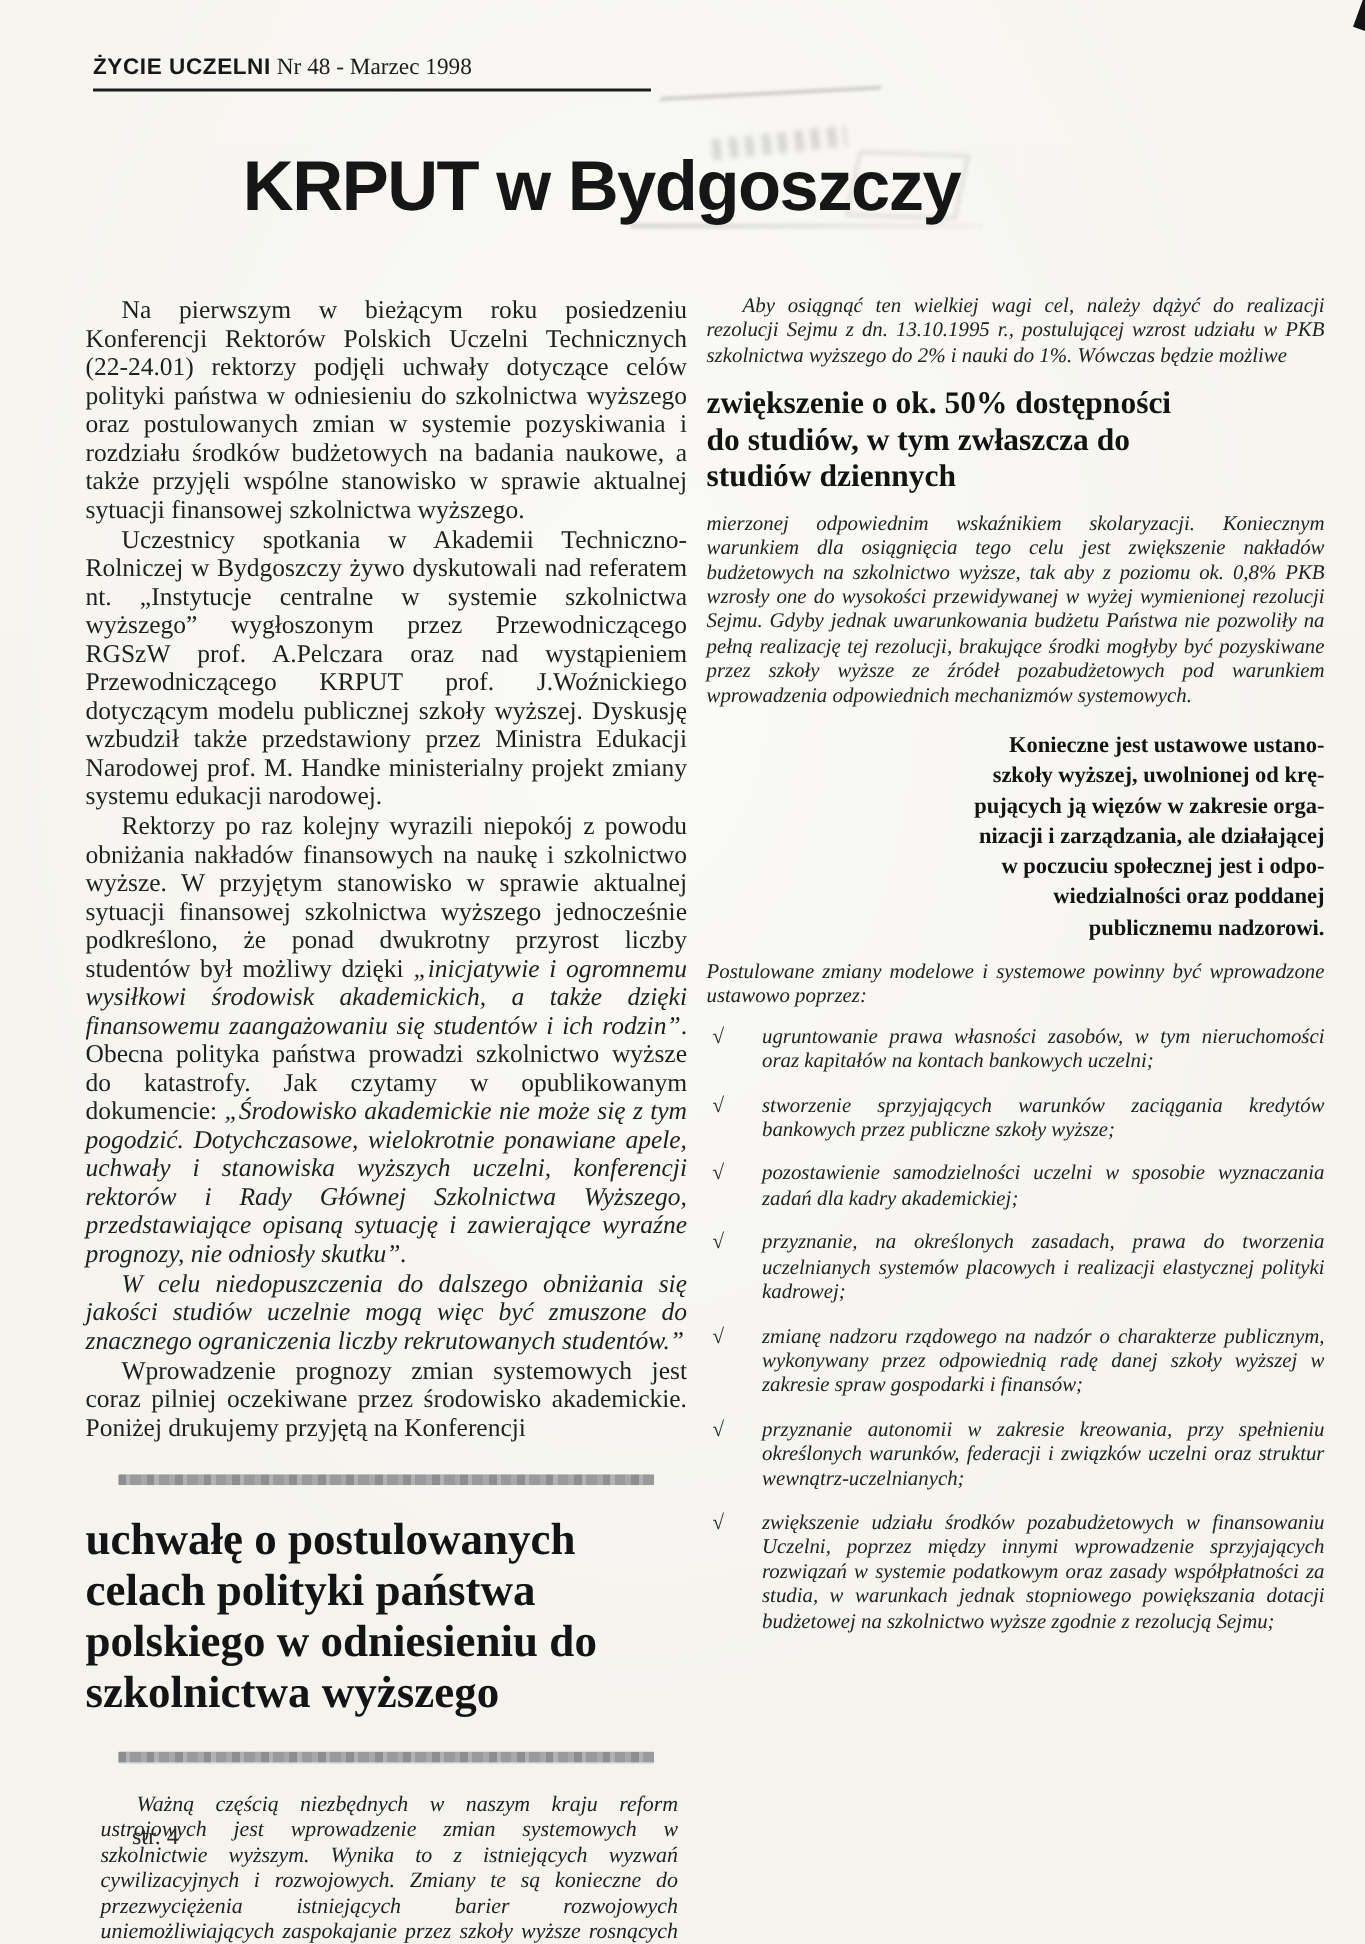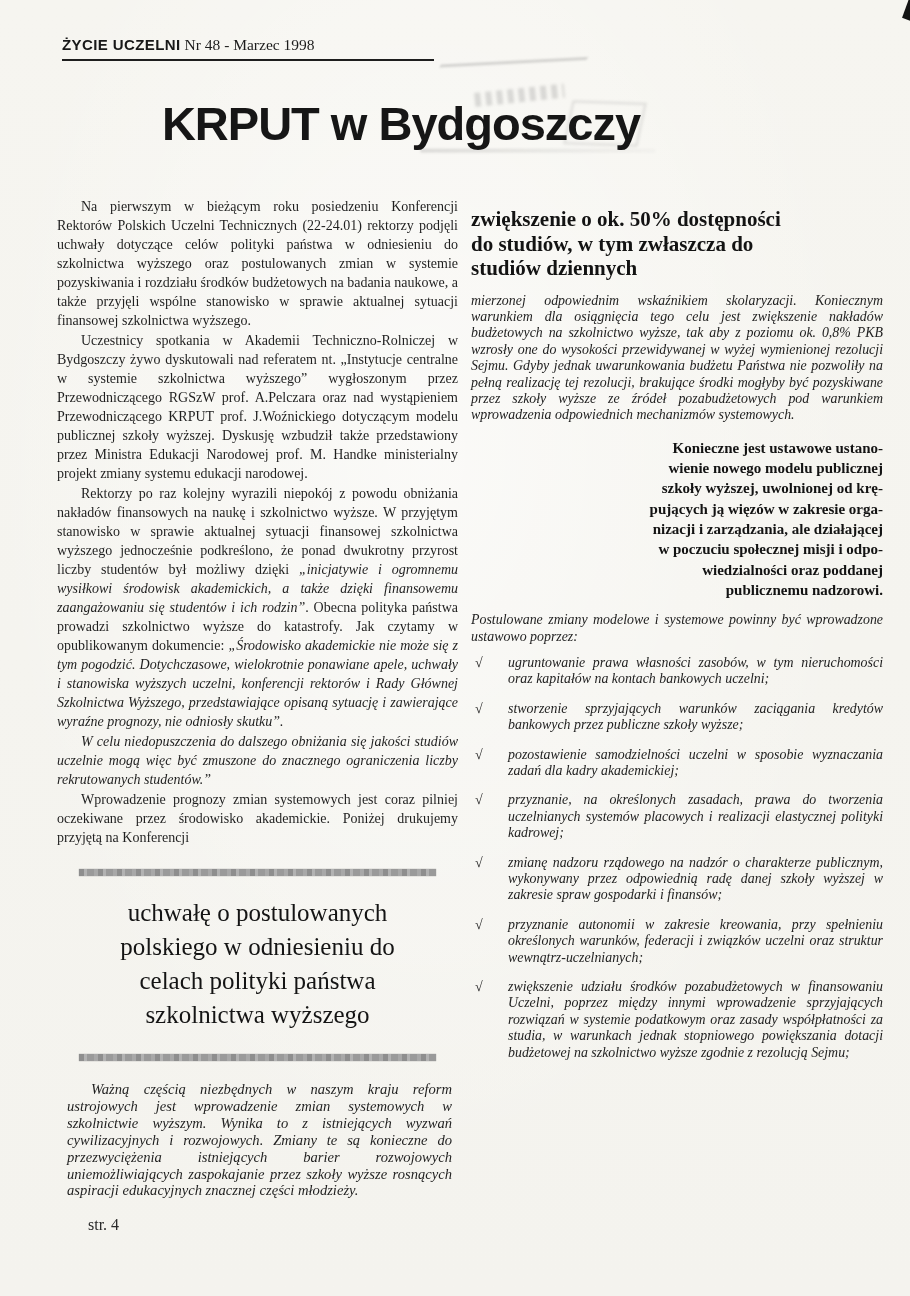--- a/index.html
+++ b/index.html
@@ -34,27 +34,27 @@
   .hdr-rule{margin-top:5px; border-bottom:2.5px solid #1e1e1e; width:372px;}
   
   .title{position:absolute; top:96px; left:0; width:802px; text-align:center;
     font-family:"Liberation Sans", sans-serif; font-weight:bold; font-size:47px;
     letter-spacing:-1px; color:#161616;}
   
   .cols{position:absolute; top:197px; left:57px; width:826px; display:flex; gap:13px;}
   .col{box-sizing:border-box;}
   .col.left{width:401px;}
   .col.right{width:412px;}
-  .bp{margin:0 0 1px 0; font-size:14px; line-height:19px; text-align:justify;}
+  .bp{margin:0 0 1px 0; font-size:17px; line-height:19px; text-align:justify;}
   .indent{text-indent:24px;}
   .ital{font-style:italic;}
   .sep-bar{height:7px; margin:22px 22px 20px 22px;
     background:repeating-linear-gradient(90deg,#8e8e8e 0 5px,#b2b2b2 5px 8px,#9a9a9a 8px 15px,#a8a8a8 15px 19px);
     box-shadow:0 0 1px rgba(0,0,0,.4);}
-  .resolution{font-weight:normal; font-size:25px; line-height:34px; text-align:center; color:#141414; margin:6px 0;}
+  .resolution{font-weight:bold; font-size:30px; line-height:34px; color:#141414; margin:6px 0;}
   .left-foot{font-size:14.6px; line-height:16.9px; margin-top:18px; padding:0 6px 0 10px;}
   
   .rp{margin:0 0 8px 0; font-size:13.9px; line-height:16.4px; text-align:justify; color:#222;}
   .rh1{font-weight:bold; font-size:21px; line-height:24.5px; color:#131313; margin:10px 0 12px 0;}
   .rh2{font-weight:bold; font-size:15px; line-height:20.3px; text-align:right; color:#131313; margin:14px 0 12px 0;}
   .rbullets{list-style:none; margin:10px 0 0 0; padding:0;}
   .rbullets li{position:relative; padding-left:37px; margin-bottom:13px;
     font-size:13.9px; line-height:16.4px; text-align:justify; font-style:italic; color:#222;}
   .bullet-marker{position:absolute; left:4px; top:0; font-style:italic; font-size:14px; color:#2a2a2a;}
   .footer{position:absolute; left:88px; top:1216px; font-size:16px; color:#2a2a2a;}
@@ -89,46 +89,46 @@
     <div class="col left">
       <p class="bp indent">Na pierwszym w bieżącym roku posiedzeniu Konferencji Rektorów Polskich Uczelni Technicznych (22-24.01) rektorzy podjęli uchwały dotyczące celów polityki państwa w odniesieniu do szkolnictwa wyższego oraz postulowanych zmian w systemie pozyskiwania i rozdziału środków budżetowych na badania naukowe, a także przyjęli wspólne stanowisko w sprawie aktualnej sytuacji finansowej szkolnictwa wyższego.</p>
       <p class="bp indent">Uczestnicy spotkania w Akademii Techniczno-Rolniczej w Bydgoszczy żywo dyskutowali nad referatem nt. „Instytucje centralne w systemie szkolnictwa wyższego” wygłoszonym przez Przewodniczącego RGSzW prof. A.Pelczara oraz nad wystąpieniem Przewodniczącego KRPUT prof. J.Woźnickiego dotyczącym modelu publicznej szkoły wyższej. Dyskusję wzbudził także przedstawiony przez Ministra Edukacji Narodowej prof. M. Handke ministerialny projekt zmiany systemu edukacji narodowej.</p>
       <p class="bp indent"><span>Rektorzy po raz kolejny wyrazili niepokój z powodu obniżania nakładów finansowych na naukę i szkolnictwo wyższe. W przyjętym stanowisko w sprawie aktualnej sytuacji finansowej szkolnictwa wyższego jednocześnie podkreślono, że ponad dwukrotny przyrost liczby studentów był możliwy dzięki </span><span class="ital">„inicjatywie i ogromnemu wysiłkowi środowisk akademickich, a także dzięki finansowemu zaangażowaniu się studentów i ich rodzin”</span><span>. Obecna polityka państwa prowadzi szkolnictwo wyższe do katastrofy. Jak czytamy w opublikowanym dokumencie: </span><span class="ital">„Środowisko akademickie nie może się z tym pogodzić. Dotychczasowe, wielokrotnie ponawiane apele, uchwały i stanowiska wyższych uczelni, konferencji rektorów i Rady Głównej Szkolnictwa Wyższego, przedstawiające opisaną sytuację i zawierające wyraźne prognozy, nie odniosły skutku”.</span></p>
       <p class="bp indent ital">W celu niedopuszczenia do dalszego obniżania się jakości studiów uczelnie mogą więc być zmuszone do znacznego ograniczenia liczby rekrutowanych studentów.”</p>
       <p class="bp indent">Wprowadzenie prognozy zmian systemowych jest coraz pilniej oczekiwane przez środowisko akademickie. Poniżej drukujemy przyjętą na Konferencji</p>
 
       <div class="sep-bar"></div>
       <div class="resolution">
         <div>uchwałę o postulowanych</div>
+        <div>celach polityki państwa</div>
         <div>polskiego w odniesieniu do</div>
-        <div>celach polityki państwa</div>
         <div>szkolnictwa wyższego</div>
       </div>
       <div class="sep-bar"></div>
 
       <p class="bp ital indent left-foot">Ważną częścią niezbędnych w naszym kraju reform ustrojowych jest wprowadzenie zmian systemowych w szkolnictwie wyższym. Wynika to z istniejących wyzwań cywilizacyjnych i rozwojowych. Zmiany te są konieczne do przezwyciężenia istniejących barier rozwojowych uniemożliwiających zaspokajanie przez szkoły wyższe rosnących aspiracji edukacyjnych znacznej części młodzieży.</p>
     </div>
 
     <div class="col right">
+      <p class="rp ital indent">Aby osiągnąć ten wielkiej wagi cel, należy dążyć do realizacji rezolucji Sejmu z dn. 13.10.1995 r., postulującej wzrost udziału w PKB szkolnictwa wyższego do 2% i nauki do 1%. Wówczas będzie możliwe</p>
 
       <div class="rh1">
         <div>zwiększenie o ok. 50% dostępności</div>
         <div>do studiów, w tym zwłaszcza do</div>
         <div>studiów dziennych</div>
       </div>
 
       <p class="rp ital">mierzonej odpowiednim wskaźnikiem skolaryzacji. Koniecznym warunkiem dla osiągnięcia tego celu jest zwiększenie nakładów budżetowych na szkolnictwo wyższe, tak aby z poziomu ok. 0,8% PKB wzrosły one do wysokości przewidywanej w wyżej wymienionej rezolucji Sejmu. Gdyby jednak uwarunkowania budżetu Państwa nie pozwoliły na pełną realizację tej rezolucji, brakujące środki mogłyby być pozyskiwane przez szkoły wyższe ze źródeł pozabudżetowych pod warunkiem wprowadzenia odpowiednich mechanizmów systemowych.</p>
 
       <div class="rh2">
         <div>Konieczne jest ustawowe ustano-</div>
-        <div>wienie nowego modelu publicznej</div>
         <div>szkoły wyższej, uwolnionej od krę-</div>
         <div>pujących ją więzów w zakresie orga-</div>
         <div>nizacji i zarządzania, ale działającej</div>
-        <div>w poczuciu społecznej misji i odpo-</div>
+        <div>w poczuciu społecznej jest i odpo-</div>
         <div>wiedzialności oraz poddanej</div>
         <div>publicznemu nadzorowi.</div>
       </div>
 
       <p class="rp ital">Postulowane zmiany modelowe i systemowe powinny być wprowadzone ustawowo poprzez:</p>
 
       <ul class="rbullets">
         <li><span class="bullet-marker">√</span><span>ugruntowanie prawa własności zasobów, w tym nieruchomości oraz kapitałów na kontach bankowych uczelni;</span></li>
         <li><span class="bullet-marker">√</span><span>stworzenie sprzyjających warunków zaciągania kredytów bankowych przez publiczne szkoły wyższe;</span></li>
         <li><span class="bullet-marker">√</span><span>pozostawienie samodzielności uczelni w sposobie wyznaczania zadań dla kadry akademickiej;</span></li>

